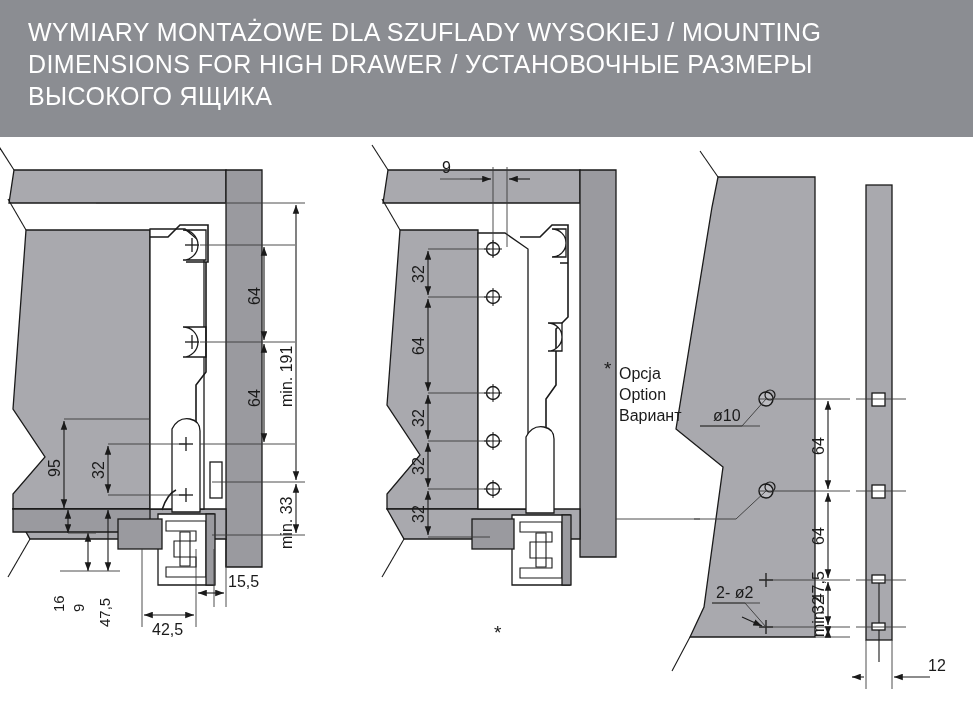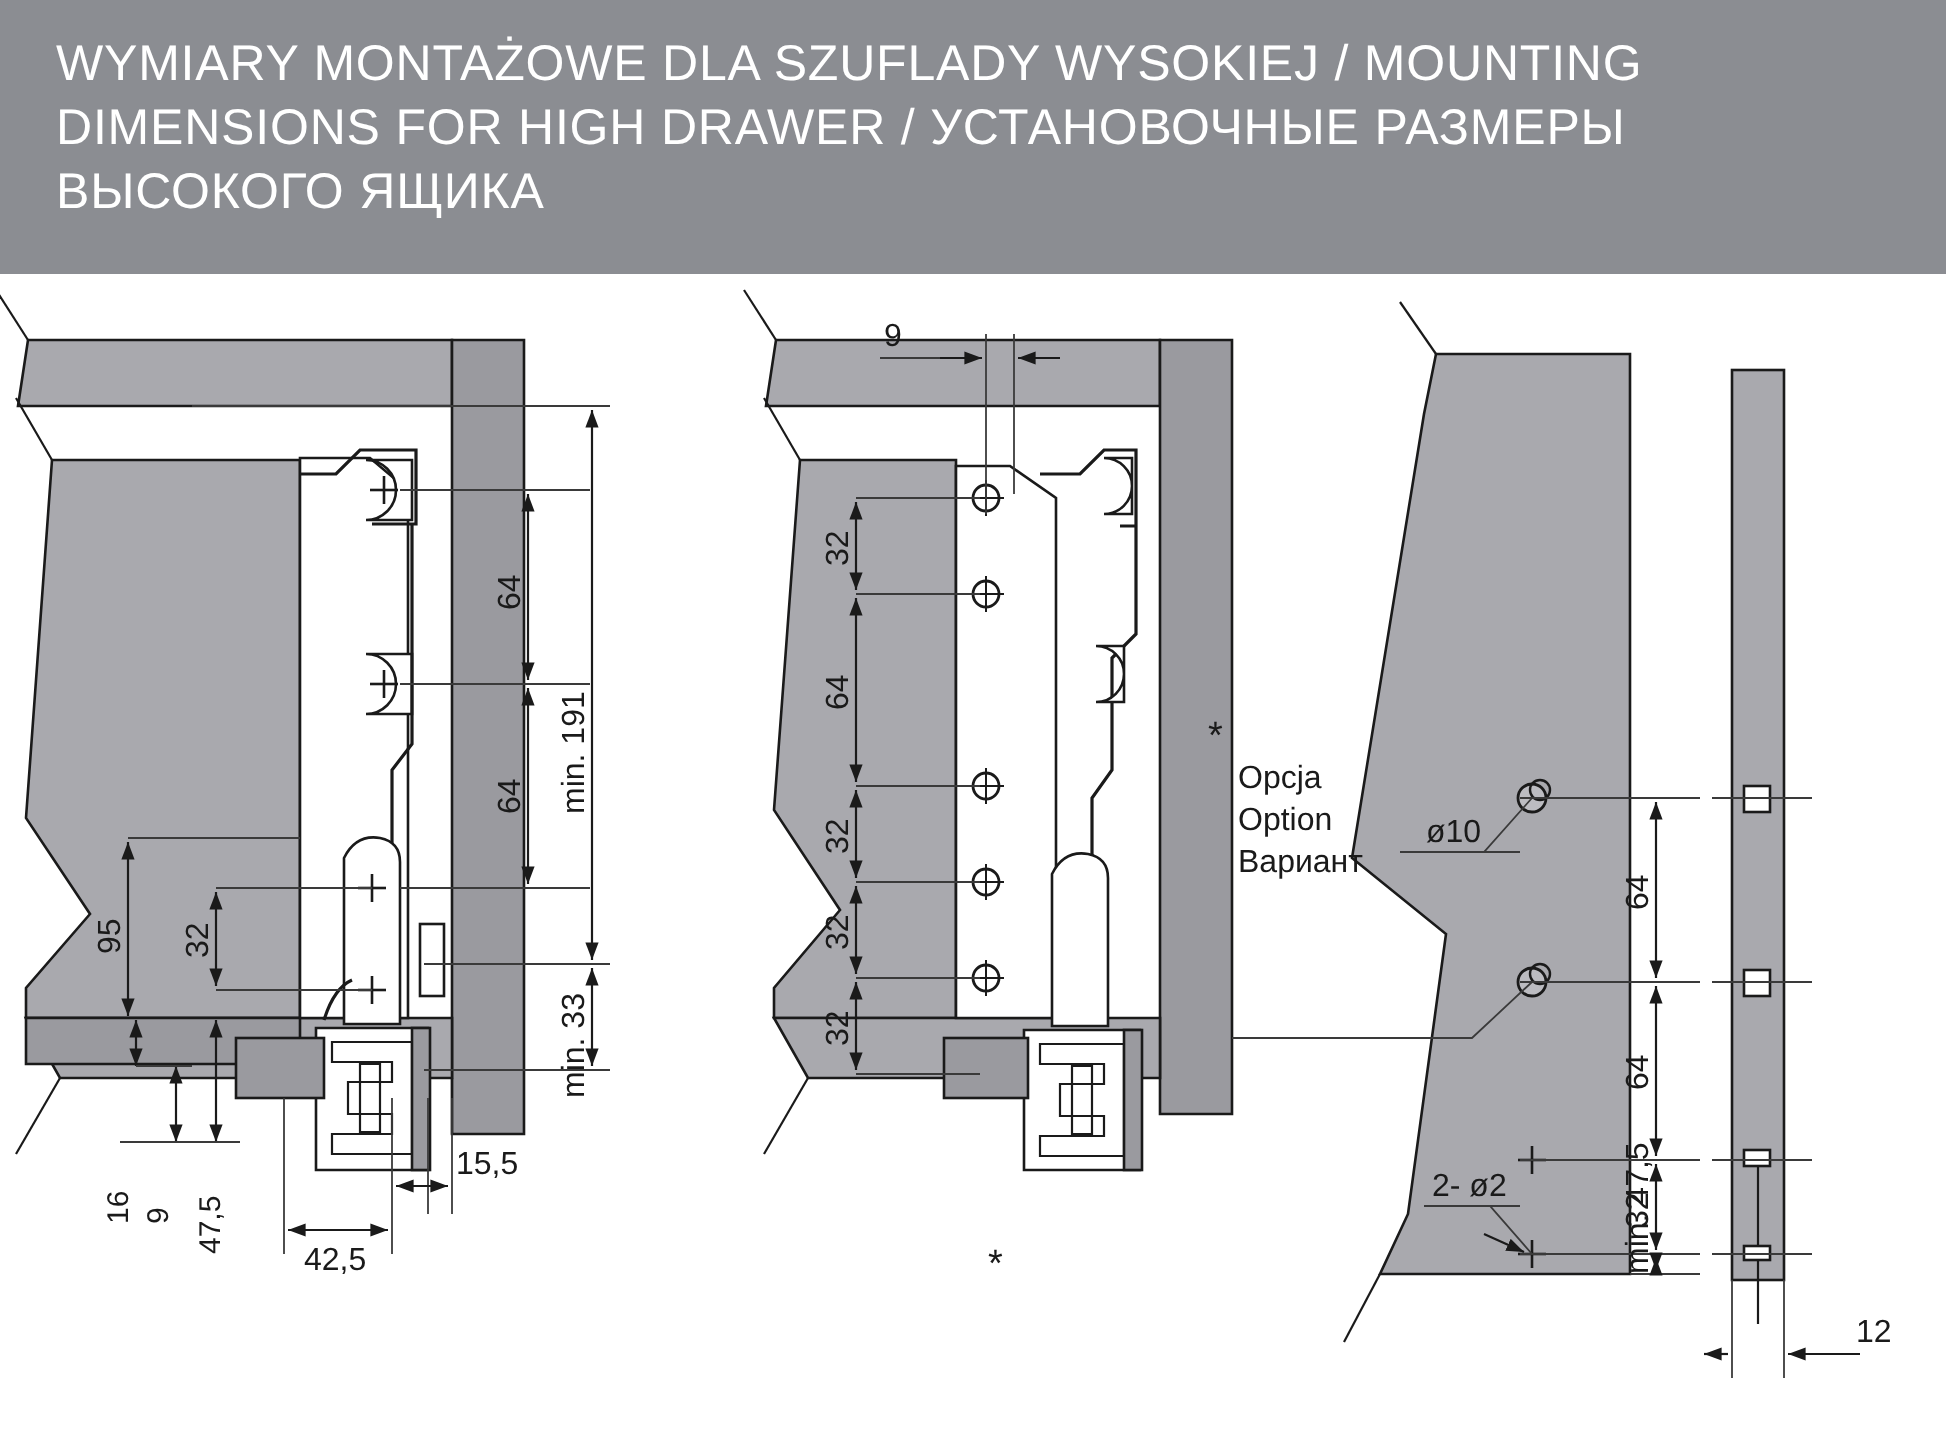--- a/index.html
+++ b/index.html
@@ -28,21 +28,21 @@
     font-size:17px;line-height:26px;color:#1a1a1a;
     font-family:"Liberation Sans",sans-serif;white-space:pre-line;
   }
   .footnote .star{position:absolute;left:-11px;top:-2px;font-size:19px;}
   .fn-line{display:block;}
 
   
   .option-label{
     position:absolute;left:619px;top:363px;
     font-size:16px;line-height:21px;color:#1a1a1a;
-    font-family:"Liberation Sans",sans-serif;white-space:pre-line;margin-top:16px;
+    font-family:"Liberation Sans",sans-serif;white-space:pre-line;
   }
   .option-star{
     position:absolute;left:604px;top:358px;font-size:19px;color:#1a1a1a;
     font-family:"Liberation Sans",sans-serif;
   }
 </style>
 </head>
 <body>
 
 <div id="root">

